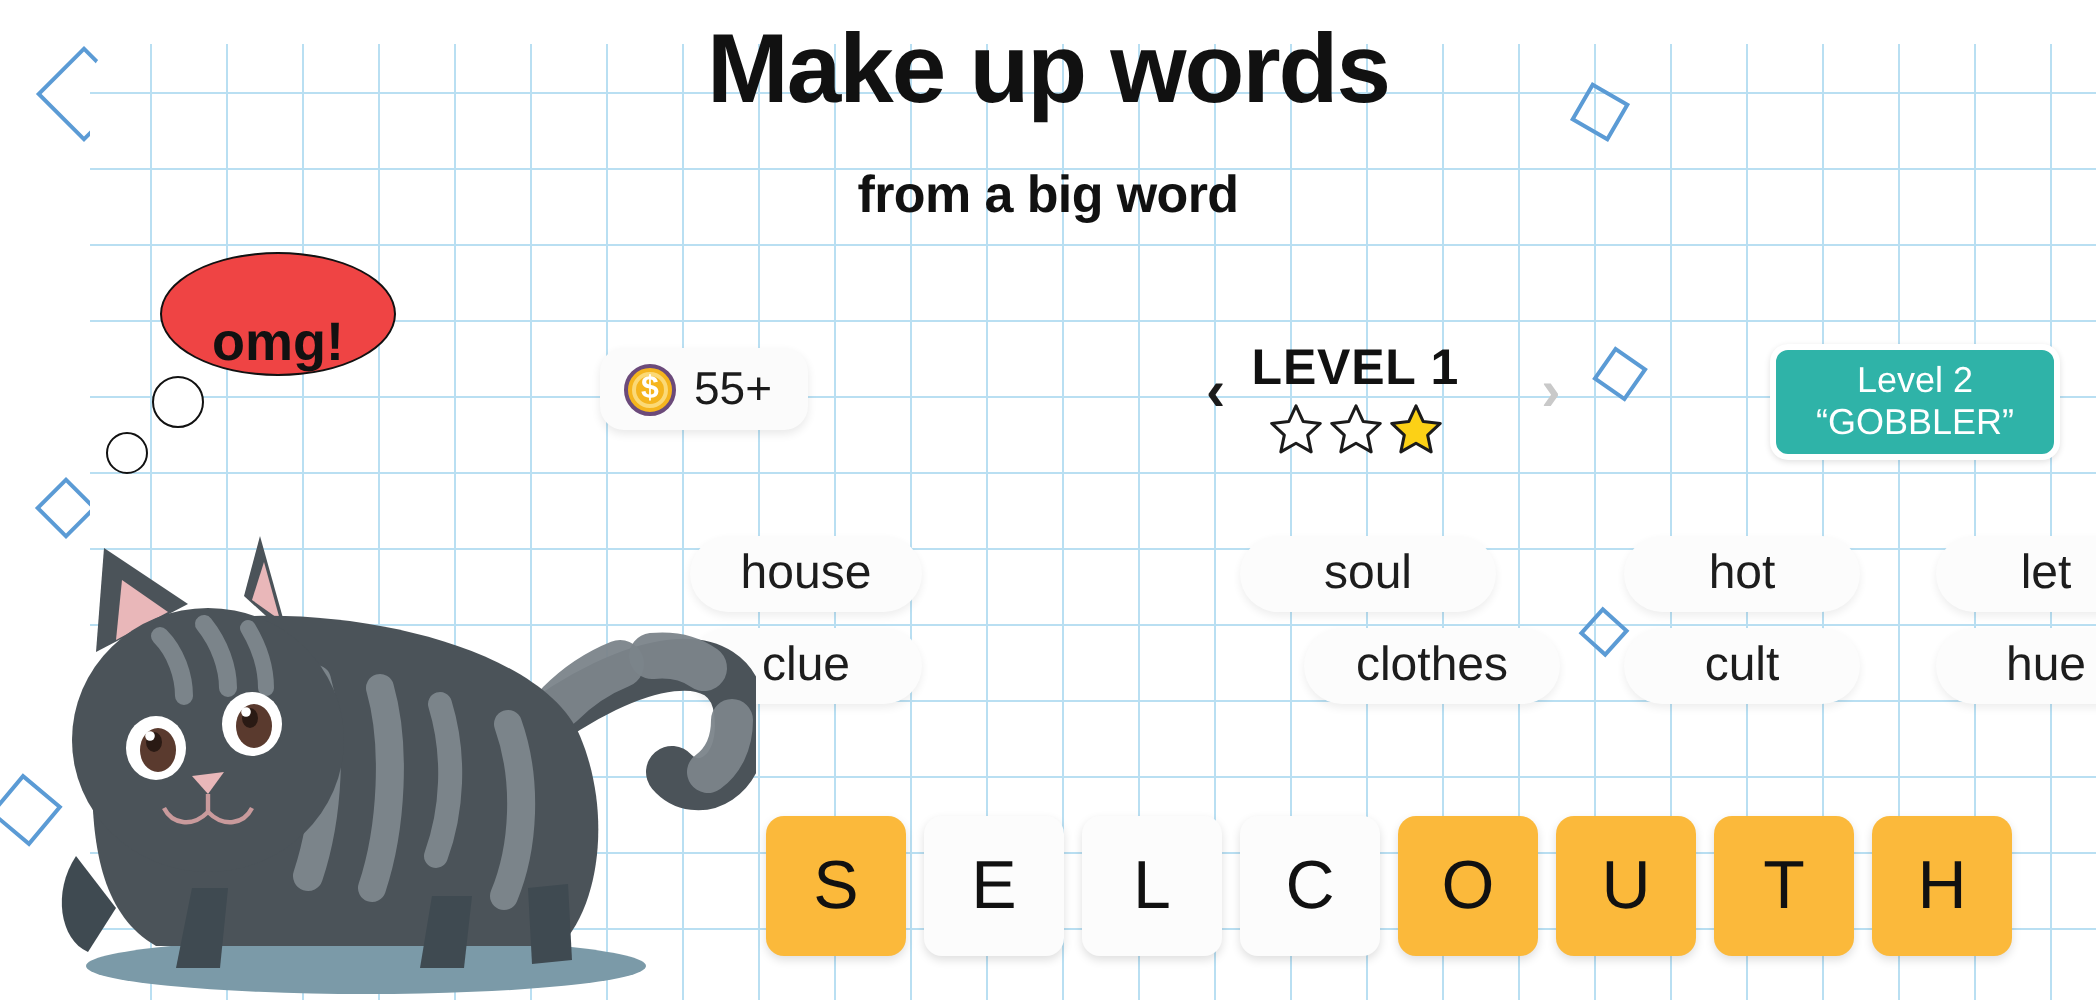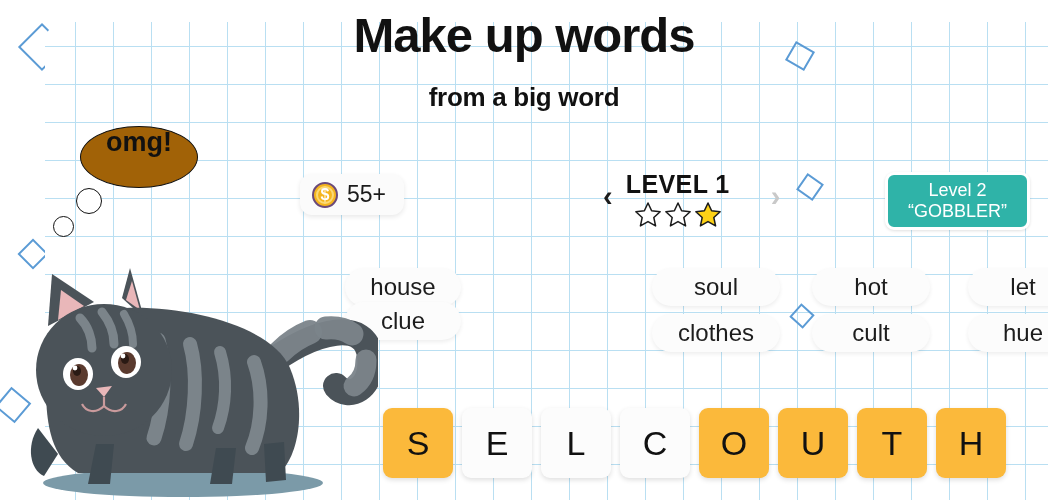--- a/index.html
+++ b/index.html
@@ -109,22 +109,22 @@
     font-size:34px; color:#111111;
     box-shadow:0 2px 5px rgba(0,0,0,0.13);
   }
   .tile.amber { background:#fbb93b; }
   .tile.white { background:#fcfcfc; }
 
   
   .bubble-wrap { position:absolute; left:80px; top:126px; z-index:25; }
   .bubble {
     width:118px; height:62px; border:1.6px solid #111111;
-    border-radius:50%; background:#a16207;
-    display:flex; align-items:flex-start; justify-content:center;
+    border-radius:50%; background:#ef4444;
+    display:flex; align-items:flex-end; justify-content:center;
   }
   .bubble span { font-size:27px; font-weight:bold; color:#111111; }
   .dot { position:absolute; border:1.5px solid #111111; border-radius:50%; background:#fff; }
   .dot1 { width:26px; height:26px; left:-4px; top:62px; }
   .dot2 { width:21px; height:21px; left:-27px; top:90px; }
 
   
   .cat { position:absolute; left:18px; top:248px; z-index:26; }
 </style>
 </head>
@@ -183,24 +183,24 @@
   <div class="chev chev-right">›</div>
 </div>
 
 <div class="level-badge">
   <div>Level 2</div>
   <div>“GOBBLER”</div>
 </div>
 
 <div class="chips" id="chips">
     <div class="chip" style="left: 345px; width: 116px; top: 0px;">house</div>
-    <div class="chip" style="left: 652px; width: 128px; top: 0px;">soul</div>
+    <div class="chip" style="left: 620px; width: 128px; top: 0px;">soul</div>
     <div class="chip" style="left: 812px; width: 118px; top: 0px;">hot</div>
     <div class="chip" style="left: 968px; width: 110px; top: 0px;">let</div>
-    <div class="chip" style="left: 345px; width: 116px; top: 34px;">clue</div>
+    <div class="chip" style="left: 345px; width: 116px; top: 46px;">clue</div>
     <div class="chip" style="left: 652px; width: 128px; top: 46px;">clothes</div>
     <div class="chip" style="left: 812px; width: 118px; top: 46px;">cult</div>
     <div class="chip" style="left: 968px; width: 110px; top: 46px;">hue</div>
   </div>
 
 <div class="tiles" id="tiles">
     <div class="tile amber">S</div>
     <div class="tile white">E</div>
     <div class="tile white">L</div>
     <div class="tile white">C</div>

